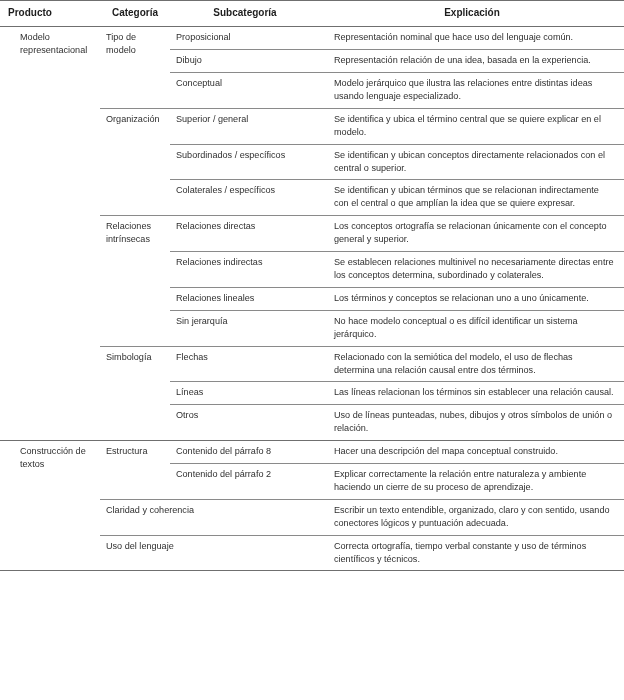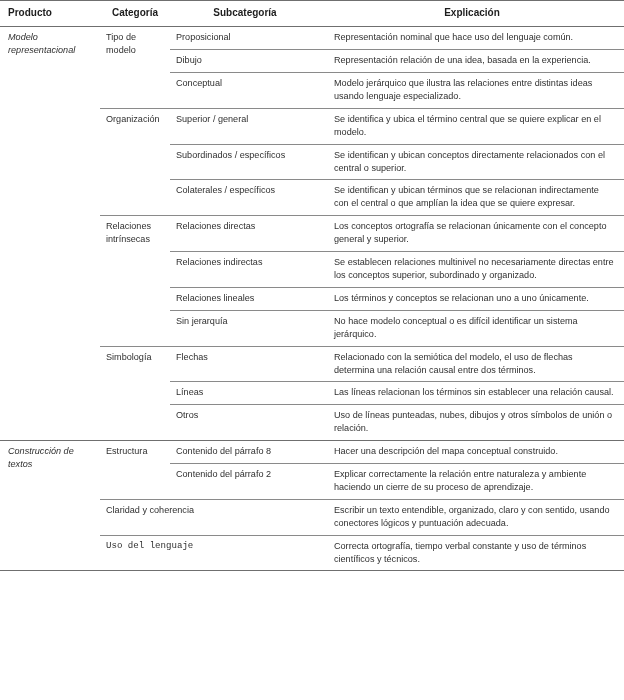--- a/index.html
+++ b/index.html
@@ -46,23 +46,22 @@
 
   
   tbody td {
     vertical-align: top;
     padding: 4px 6px 5px 6px;
     text-align: left;
     color: #303030;
   }
   td.col-producto {
     text-align: left;
-    padding-left: 8px;
+    padding-left: 20px;
     padding-right: 4px;
-    font-style: italic;
   }
   td.col-explicacion {
     padding-left: 14px;
     padding-right: 9px;
   }
 
   
   
   tr.rule-full > td { border-top: 1.2px solid #6f6f6f; }
   
@@ -121,21 +120,21 @@
         <td class="col-subcat">Colaterales / específicos</td>
         <td class="col-explicacion">Se identifican y ubican términos que se relacionan indirectamente con el central o que amplían la idea que se quiere expresar.</td>
       </tr>
       <tr class="rule-cat">
         <td class="col-categoria" rowspan="4">Relaciones intrínsecas</td>
         <td class="col-subcat">Relaciones directas</td>
         <td class="col-explicacion">Los conceptos ortografía se relacionan únicamente con el concepto general y superior.</td>
       </tr>
       <tr class="rule-sub">
         <td class="col-subcat">Relaciones indirectas</td>
-        <td class="col-explicacion">Se establecen relaciones multinivel no necesariamente directas entre los conceptos superior, subordinado y organizado.</td>
+        <td class="col-explicacion">Se establecen relaciones multinivel no necesariamente directas entre los conceptos determina, subordinado y colaterales.</td>
       </tr>
       <tr class="rule-sub">
         <td class="col-subcat">Relaciones lineales</td>
         <td class="col-explicacion">Los términos y conceptos se relacionan uno a uno únicamente.</td>
       </tr>
       <tr class="rule-sub">
         <td class="col-subcat">Sin jerarquía</td>
         <td class="col-explicacion">No hace modelo conceptual o es difícil identificar un sistema jerárquico.</td>
       </tr>
       <tr class="rule-cat">
@@ -159,21 +158,21 @@
       </tr>
       <tr class="rule-sub">
         <td class="col-subcat">Contenido del párrafo 2</td>
         <td class="col-explicacion">Explicar correctamente la relación entre naturaleza y ambiente haciendo un cierre de su proceso de aprendizaje.</td>
       </tr>
       <tr class="rule-cat">
         <td class="col-categoria col-subcat" colspan="2" style="border-top: 1.1px solid rgb(138, 138, 138);">Claridad y coherencia</td>
         <td class="col-explicacion">Escribir un texto entendible, organizado, claro y con sentido, usando conectores lógicos y puntuación adecuada.</td>
       </tr>
       <tr class="rule-cat">
-        <td class="col-categoria col-subcat" colspan="2" style="border-top: 1.1px solid rgb(138, 138, 138); font-family: Liberation Mono, monospace;">Uso del lenguaje</td>
+        <td class="col-categoria col-subcat" colspan="2" style="border-top: 1.1px solid rgb(138, 138, 138);">Uso del lenguaje</td>
         <td class="col-explicacion">Correcta ortografía, tiempo verbal constante y uso de términos científicos y técnicos.</td>
       </tr>
     </tbody>
   <tfoot>
     <tr>
       <td colspan="4"></td>
     </tr>
   </tfoot>
 </table>
 

